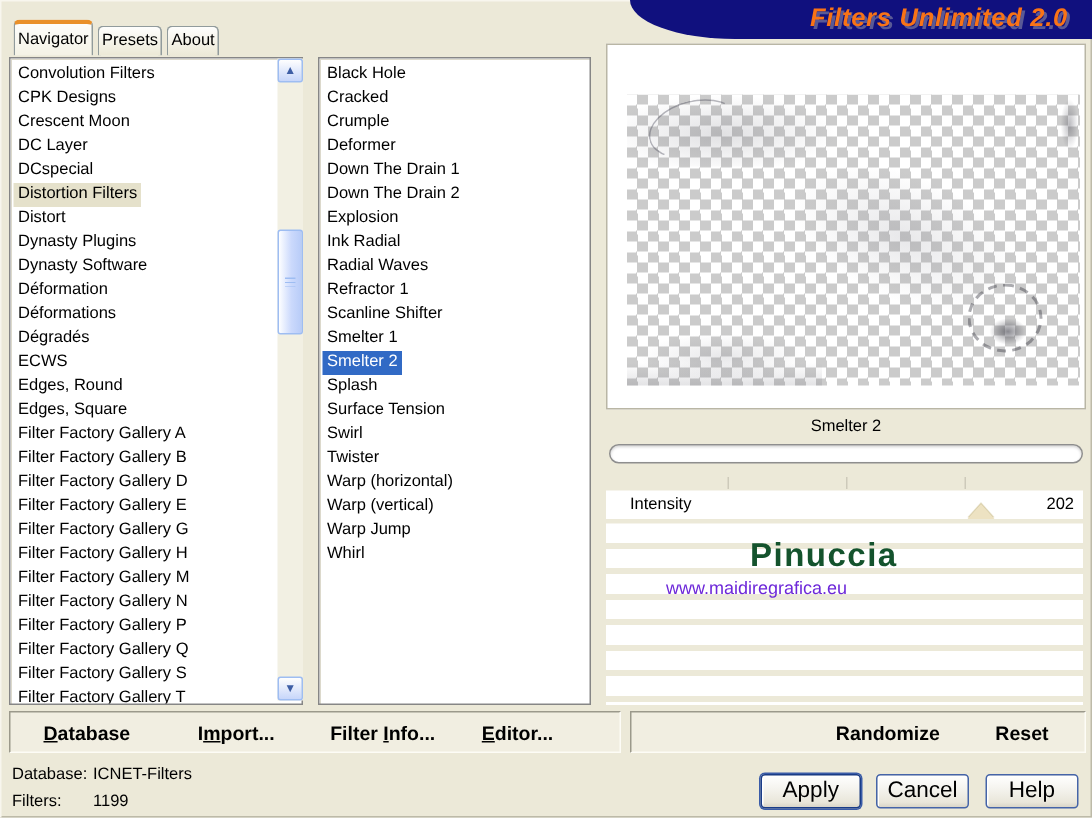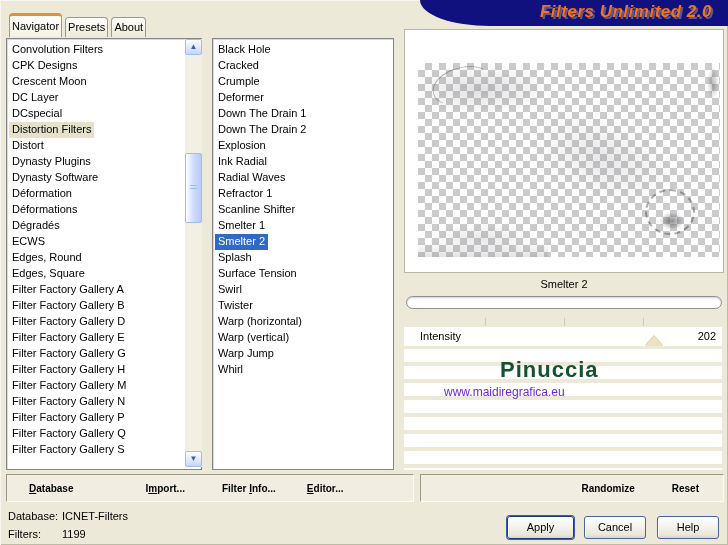--- a/index.html
+++ b/index.html
@@ -69,34 +69,34 @@
   .slider-thumb{position:absolute;left:241px;bottom:0;width:0;height:0;
         border-left:9px solid transparent;border-right:9px solid transparent;border-bottom:10px solid #EDE2C2;
         filter:drop-shadow(0 -1px 0 #D6CBA4);}
   .empty-row{position:absolute;left:404px;top:349px;width:318px;height:13px;background:#fff;}
   .blank-rows{position:absolute;left:404px;top:366px;width:318px;height:104px;
         background:repeating-linear-gradient(180deg,#fff 0 13px,#ECE9D8 13px 17px);}
   .wm1{position:absolute;left:472px;top:357px;font-size:22px;font-weight:bold;color:#14532d;letter-spacing:1px;margin-left:28px;}
   .wm2{position:absolute;left:444px;top:385px;font-size:12px;color:#6d28d9;}
 
   
-  .toolbar{position:absolute;top:474px;height:28px;background:#F1EEE1;font-size:10px;font-weight:bold;
+  .toolbar{position:absolute;top:474px;height:28px;background:#F1EEE1;font-size:13px;font-weight:bold;
            border:1px solid;border-color:#9B998B #FDFCF6 #FDFCF6 #9B998B;display:flex;align-items:center;}
   .tb-left{left:6px;width:408px;}
   .tb-right{left:420px;width:304px;justify-content:flex-end;padding-right:24px;gap:37px;}
   .tb-item{cursor:default;white-space:pre;}
   .tb-left .tb-item:nth-child(1){margin-left:22px;}
-  .tb-left .tb-item:nth-child(2){margin-left:72px;}
+  .tb-left .tb-item:nth-child(2){margin-left:45px;}
   .tb-left .tb-item:nth-child(3){margin-left:37px;}
   .tb-left .tb-item:nth-child(4){margin-left:31px;}
   .ukey{text-decoration:underline;}
 
   
   .status{position:absolute;left:8px;top:510px;font-size:11px;display:grid;grid-template-columns:54px auto;row-gap:6px;}
-  .xp-btn{position:absolute;top:516px;height:23px;font-size:11px;text-align:center;line-height:20px;
+  .xp-btn{position:absolute;top:516px;height:23px;font-size:15px;text-align:center;line-height:20px;
           border:1px solid #4564A8;border-radius:3px;color:#000;
           background:linear-gradient(180deg,#FFFFFF 0%,#F5F4EF 40%,#E9E6DA 85%,#D9D5C8 100%);
           box-shadow:inset 1px 1px 0 #FFFFFF;}
   .xp-btn.default{border-color:#1A3C87;box-shadow:0 0 0 1px #3A5CA8, inset 1px 1px 0 #fff;}
   .btn-apply{left:507px;width:67px;}
   .btn-cancel{left:584px;width:62px;}
   .btn-help{left:657px;width:62px;}
 </style>
 </head>
 <body>
@@ -134,20 +134,21 @@
       <div class="li"><span class="li-t">Filter Factory Gallery B</span></div>
       <div class="li"><span class="li-t">Filter Factory Gallery D</span></div>
       <div class="li"><span class="li-t">Filter Factory Gallery E</span></div>
       <div class="li"><span class="li-t">Filter Factory Gallery G</span></div>
       <div class="li"><span class="li-t">Filter Factory Gallery H</span></div>
       <div class="li"><span class="li-t">Filter Factory Gallery M</span></div>
       <div class="li"><span class="li-t">Filter Factory Gallery N</span></div>
       <div class="li"><span class="li-t">Filter Factory Gallery P</span></div>
       <div class="li"><span class="li-t">Filter Factory Gallery Q</span></div>
       <div class="li"><span class="li-t">Filter Factory Gallery S</span></div>
+      <div class="li"><span class="li-t">Filter Factory Gallery T</span></div>
     </div>
 
   <div class="sbar" style="left:185px;top:39px;">
     <div class="sb-btn sb-up"><span>▲</span></div>
     <div class="sb-thumb"></div>
     <div class="sb-btn sb-dn"><span>▼</span></div>
   </div>
 
   <div class="listbox lb-mid">
 

